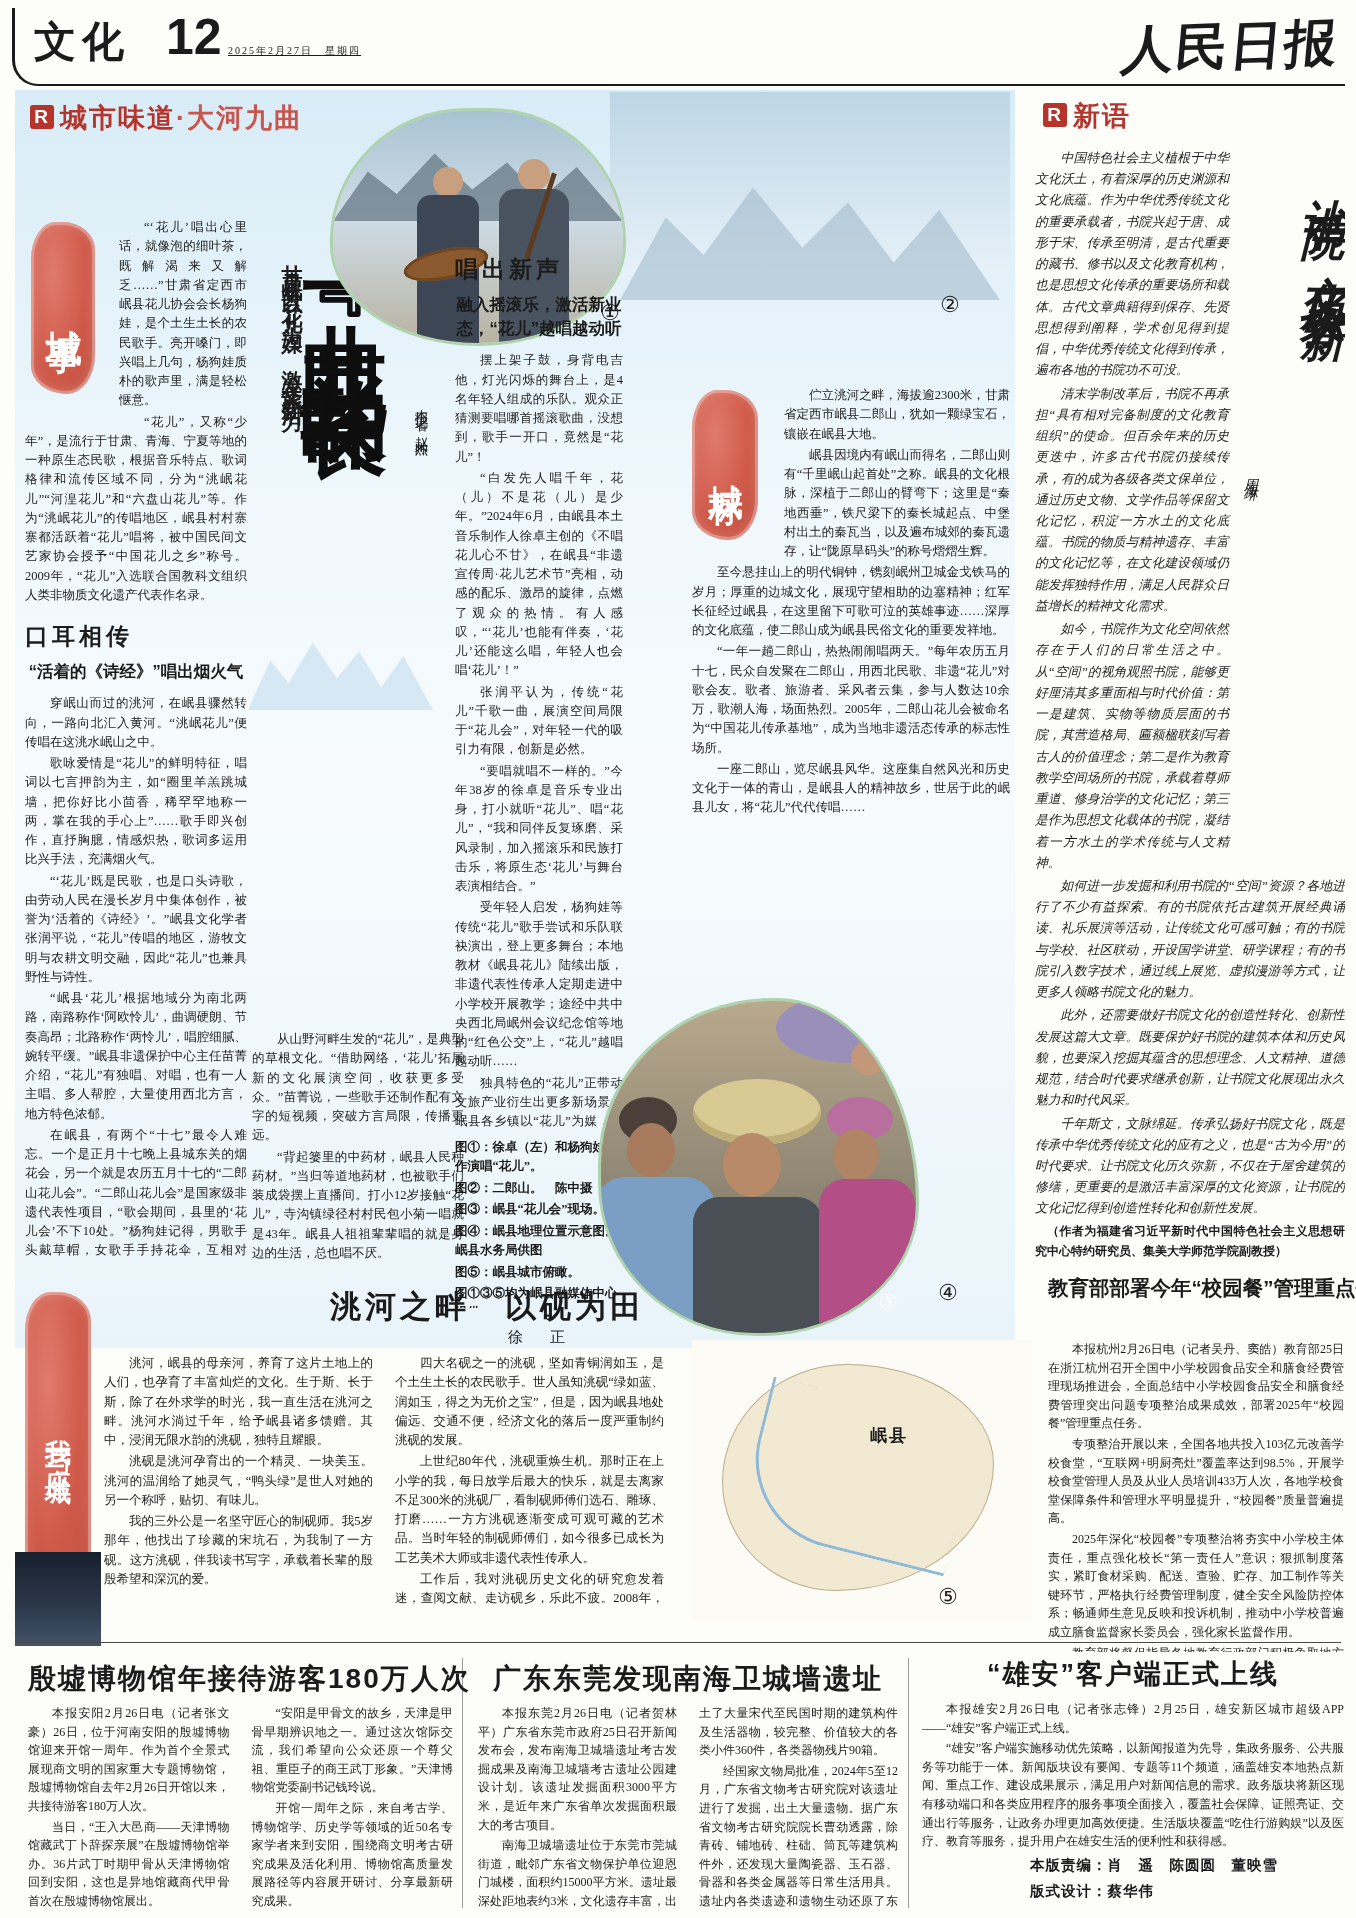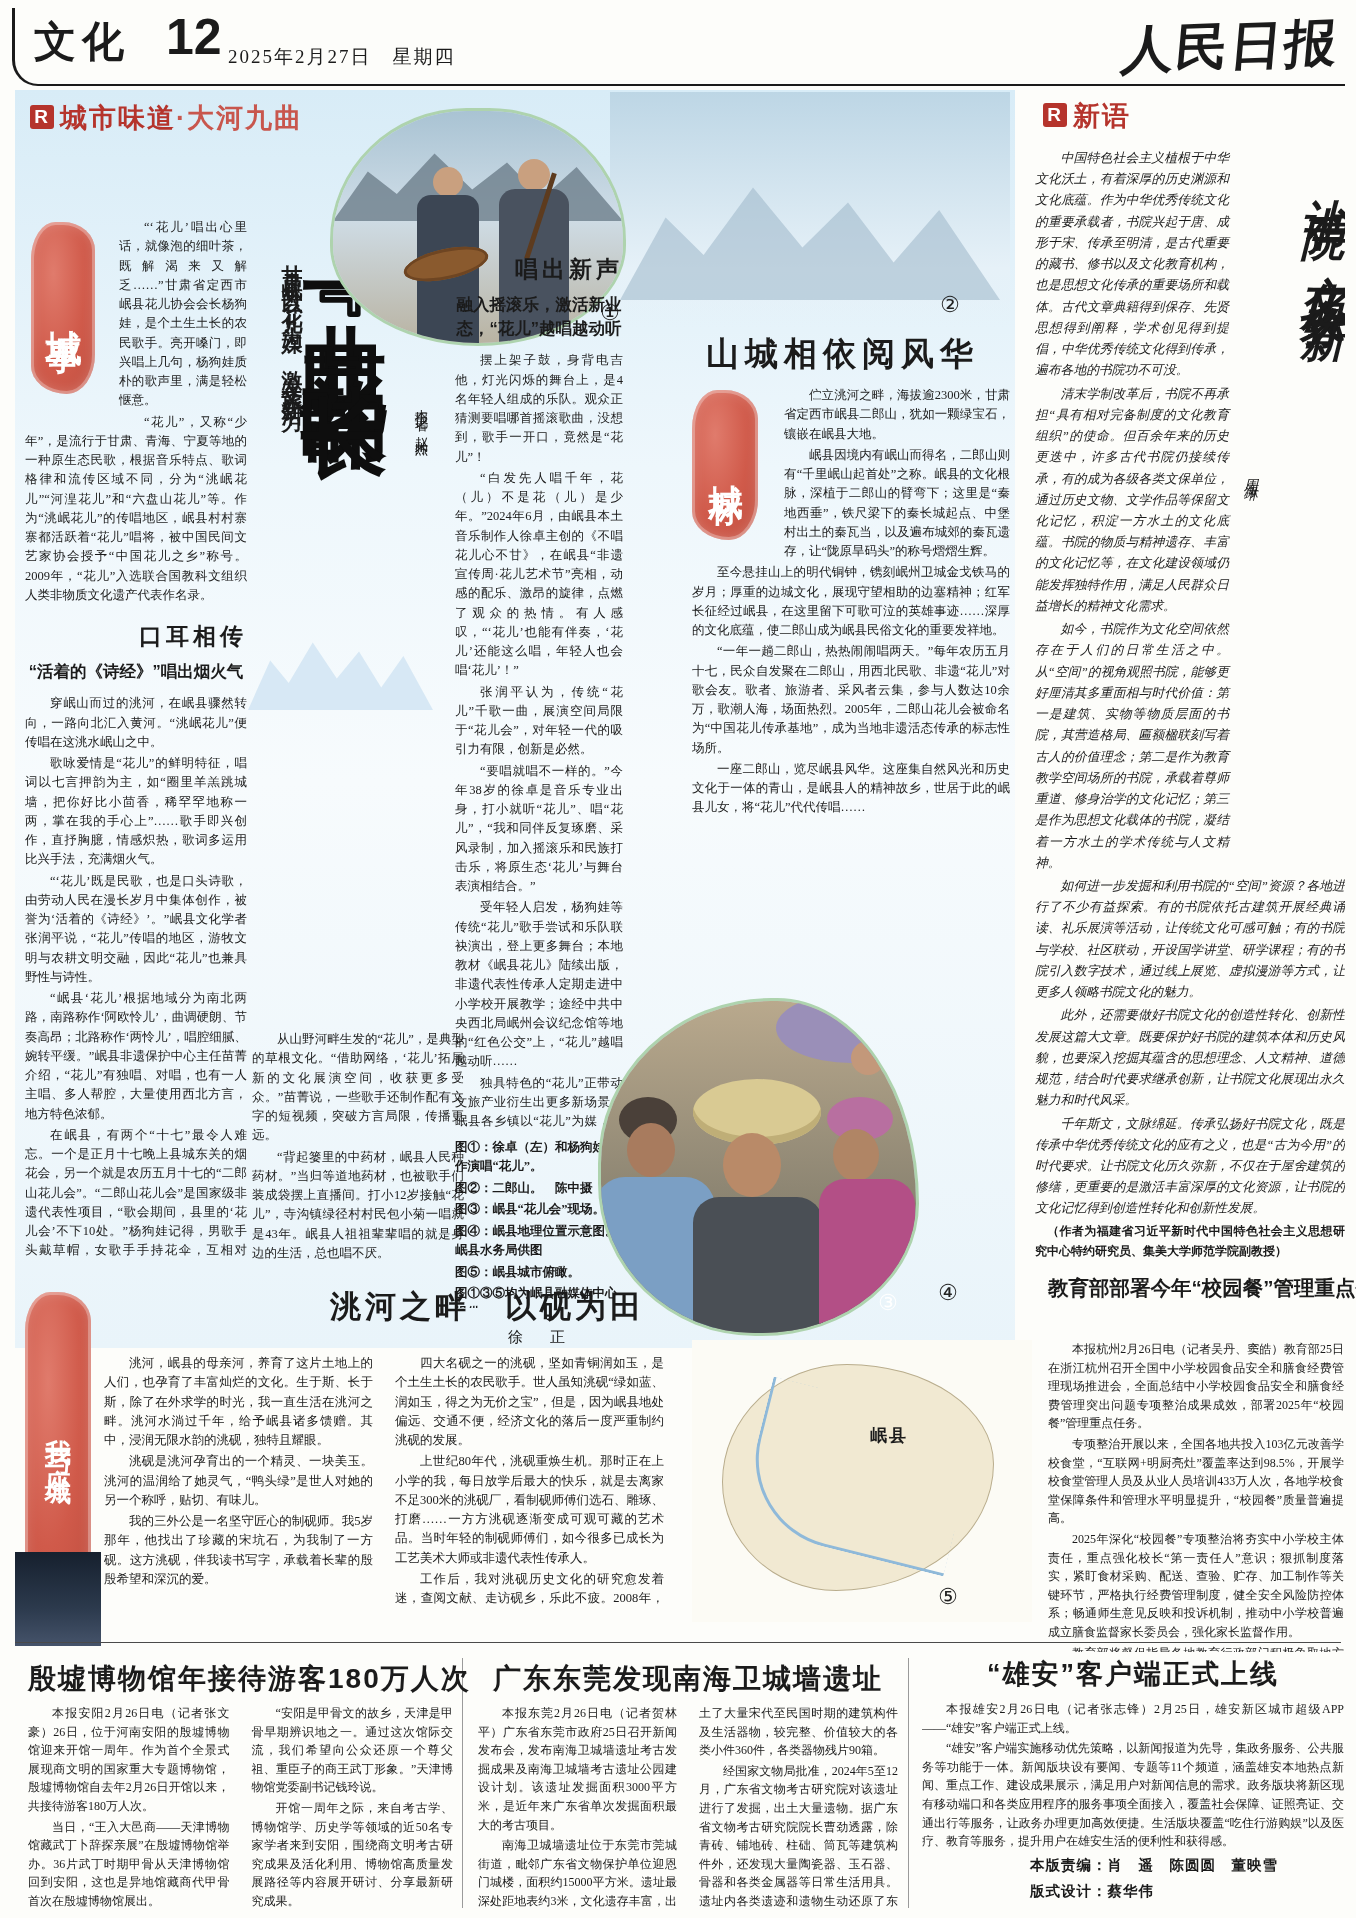--- a/index.html
+++ b/index.html
@@ -4,38 +4,38 @@
 <style>
   html,body{margin:0;padding:0;background:#e8e8e4;}
   #page{position:relative;width:1356px;height:1918px;background:#fdfdfa;overflow:hidden;
         font-family:"Liberation Serif","DejaVu Serif",serif;color:#1b1b1b;}
   .abs{position:absolute;}
   
   .hdr-bracket{left:12px;top:8px;width:1330px;height:76px;border-left:3px solid #1a1a1a;
       border-bottom:2px solid #1a1a1a;border-bottom-left-radius:26px;}
   .hdr-section{left:34px;top:14px;font-family:"Liberation Sans",sans-serif;font-weight:900;font-size:42px;letter-spacing:6px;}
   .hdr-page{left:166px;top:8px;font-family:"Liberation Sans",sans-serif;font-weight:900;font-size:50px;}
-  .hdr-date{left:228px;top:44px;font-size:19px;letter-spacing:2px;}
+  .hdr-date{left:228px;top:44px;font-size:10px;letter-spacing:2px;text-decoration:underline;}
   .masthead{right:18px;top:12px;font-size:52px;font-weight:900;font-family:"Liberation Serif",serif;
       transform:skewX(-7deg) rotate(-2deg);letter-spacing:2px;}
   
   .feature-bg{left:15px;top:90px;width:1000px;height:1258px;
       background:linear-gradient(180deg,#d8ecf7 0%,#eef7fc 30%,#f7fbfd 55%,#e9f4fa 100%);}
   .kicker{font-family:"Liberation Sans",sans-serif;font-weight:900;color:#b5342c;font-size:27px;letter-spacing:2px;}
   .kicker .logo{display:inline-block;background:#b5342c;color:#fff;font-size:19px;width:24px;height:24px;
       line-height:24px;text-align:center;vertical-align:4px;margin-right:6px;border-radius:3px;}
   .kicker .lite{font-weight:700;color:#c8564d;}
   .seal{background:radial-gradient(ellipse at 35% 30%,#e07b6c,#d05a4a 55%,#c04f40);color:#fff;
       writing-mode:vertical-rl;text-orientation:upright;font-weight:700;letter-spacing:8px;
       display:flex;align-items:center;justify-content:center;border-radius:26px 34px 30px 38px/40px 30px 42px 30px;
       box-shadow:inset 0 0 0 3px rgba(255,255,255,.28), inset 0 0 14px rgba(255,255,255,.25);
       font-family:"Liberation Serif",serif;}
   .col{font-size:12.5px;line-height:1.54;text-align:justify;overflow:hidden;}
   .col p{margin:0 0 2px 0;text-indent:2em;}
-  .sec-head{font-family:"Liberation Sans",sans-serif;font-weight:900;font-size:23px;text-align:right;
+  .sec-head{font-family:"Liberation Sans",sans-serif;font-weight:900;font-size:23px;text-align:left;
       letter-spacing:4px;margin:14px 0 6px;text-indent:0!important;}
   .sec-sub{font-family:"Liberation Sans",sans-serif;font-weight:700;font-size:16.5px;text-align:center;
       line-height:1.45;margin:0 0 10px;text-indent:0!important;}
   .vtitle{writing-mode:vertical-rl;font-family:"Liberation Sans",sans-serif;font-weight:900;
       font-size:86px;line-height:1;letter-spacing:10px;color:#0e0e0e;}
   .vsub{writing-mode:vertical-rl;font-family:"Liberation Sans",sans-serif;font-weight:700;font-size:21px;letter-spacing:7px;}
   .vby{writing-mode:vertical-rl;font-size:13.5px;letter-spacing:3px;}
   .fan{border:3px solid #aed3ae;overflow:hidden;background:#cfe0ea;}
   .badge{font-size:22px;color:#222;font-family:"DejaVu Sans",sans-serif;}
   .caps p{margin:0 0 3px;text-indent:0;font-weight:700;font-size:12.5px;line-height:1.5;}
@@ -149,21 +149,20 @@
     <div>
         <p>图①：徐卓（左）和杨狗娃合作演唱“花儿”。</p>
         <p>图②：二郎山。　陈中摄</p>
         <p>图③：岷县“花儿会”现场。</p>
         <p>图④：岷县地理位置示意图。　岷县水务局供图</p>
         <p>图⑤：岷县城市俯瞰。</p>
         <p>图①③⑤均为岷县融媒体中心提供</p>
       </div>
   </div>
 
-  <div class="abs sc-title" style="left:706px;top:332px;">山城相依阅风华</div>
   <div class="abs col" style="left:692px;top:386px;width:318px;height:606px;">
     <div style="float:left;width:82px;height:158px;margin:4px 10px 4px 0;">
       <div class="seal" style="width:66px;height:150px;font-size:34px;">城标</div>
     </div>
     <div>
         <p>伫立洮河之畔，海拔逾2300米，甘肃省定西市岷县二郎山，犹如一颗绿宝石，镶嵌在岷县大地。</p>
         <p>岷县因境内有岷山而得名，二郎山则有“千里岷山起首处”之称。岷县的文化根脉，深植于二郎山的臂弯下；这里是“秦地西垂”，铁尺梁下的秦长城起点、中堡村出土的秦瓦当，以及遍布城郊的秦瓦遗存，让“陇原旱码头”的称号熠熠生辉。</p>
         <p>至今悬挂山上的明代铜钟，镌刻岷州卫城金戈铁马的岁月；厚重的边城文化，展现守望相助的边塞精神；红军长征经过岷县，在这里留下可歌可泣的英雄事迹……深厚的文化底蕴，使二郎山成为岷县民俗文化的重要发祥地。</p>
         <p>“一年一趟二郎山，热热闹闹唱两天。”每年农历五月十七，民众自发聚在二郎山，用西北民歌、非遗“花儿”对歌会友。歌者、旅游者、采风者云集，参与人数达10余万，歌潮人海，场面热烈。2005年，二郎山花儿会被命名为“中国花儿传承基地”，成为当地非遗活态传承的标志性场所。</p>
         <p>一座二郎山，览尽岷县风华。这座集自然风光和历史文化于一体的青山，是岷县人的精神故乡，世居于此的岷县儿女，将“花儿”代代传唱……</p>

